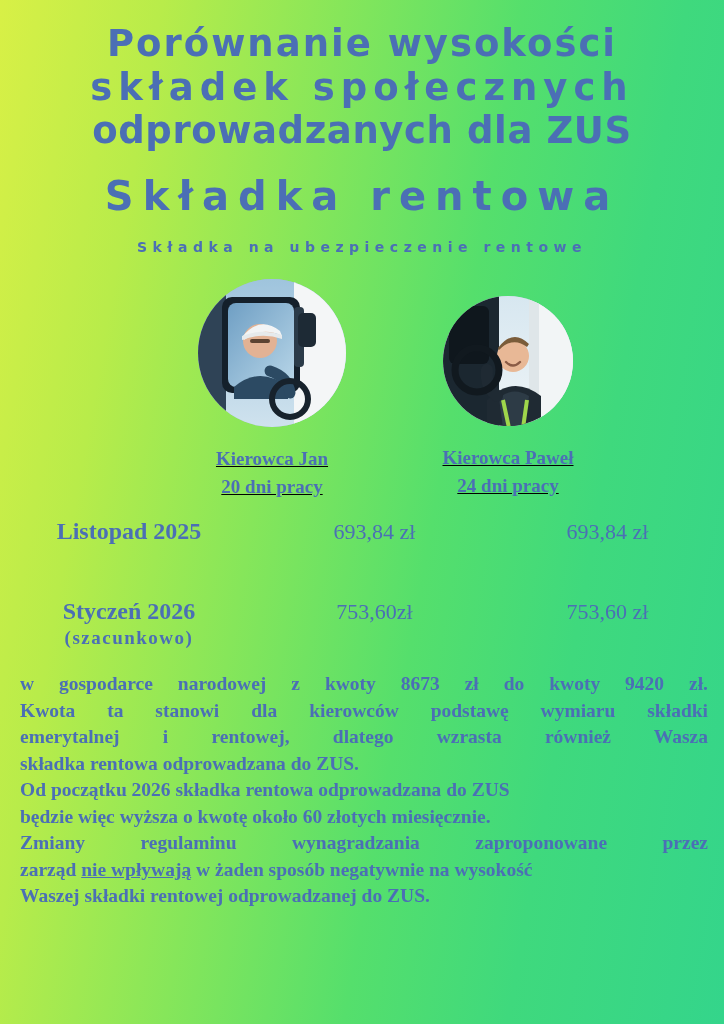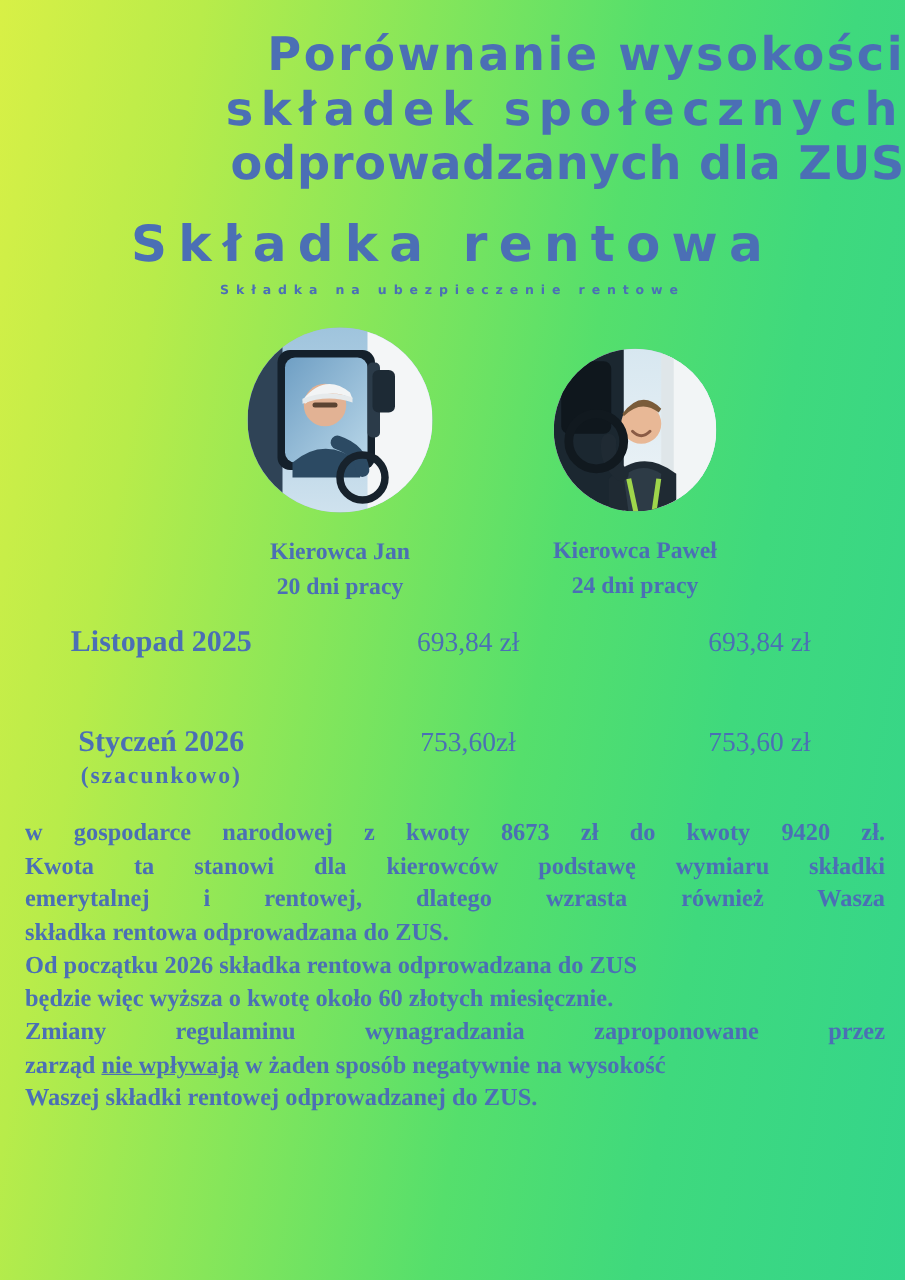--- a/index.html
+++ b/index.html
@@ -31,56 +31,57 @@
     padding-top: 22px;
     text-align: center;
   }
   .title-line {
     color: #4b6fb5;
     font-family: "DejaVu Sans", sans-serif;
     font-weight: bold;
     font-size: 37px;
     line-height: 1.18;
     letter-spacing: 2px;
-    text-align: right;
+    text-align: center;
     white-space: nowrap;
   }
   .title-line.l1 { letter-spacing: 2.0px; }
   .title-line.l2 { letter-spacing: 6.0px; }
   .title-line.l3 { letter-spacing: 0.6px; }
 
   .subtitle {
     margin-top: 20px;
     color: #4b6fb5;
     font-family: "DejaVu Sans", sans-serif;
     font-weight: bold;
     font-size: 40px;
     letter-spacing: 9px;
     text-align: center;
     white-space: nowrap;
   }
   .subsubtitle {
-    margin-top: 8px;
+    margin-top: 20px;
     color: #4b6fb5;
     font-family: "DejaVu Sans", sans-serif;
     font-weight: bold;
-    font-size: 10px;
+    font-size: 14px;
     letter-spacing: 5.5px;
     text-align: center;
     white-space: nowrap;
   }
 
   
   .drivers {
     margin-top: 24px;
     display: flex;
     justify-content: center;
     align-items: flex-start;
     gap: 68px;
     padding-left: 56px;
+    text-decoration: underline;
   }
   .driver {
     width: 168px;
     text-align: center;
   }
   .photo {
     width: 148px;
     height: 148px;
     margin: 0 auto;
     border-radius: 50%;

